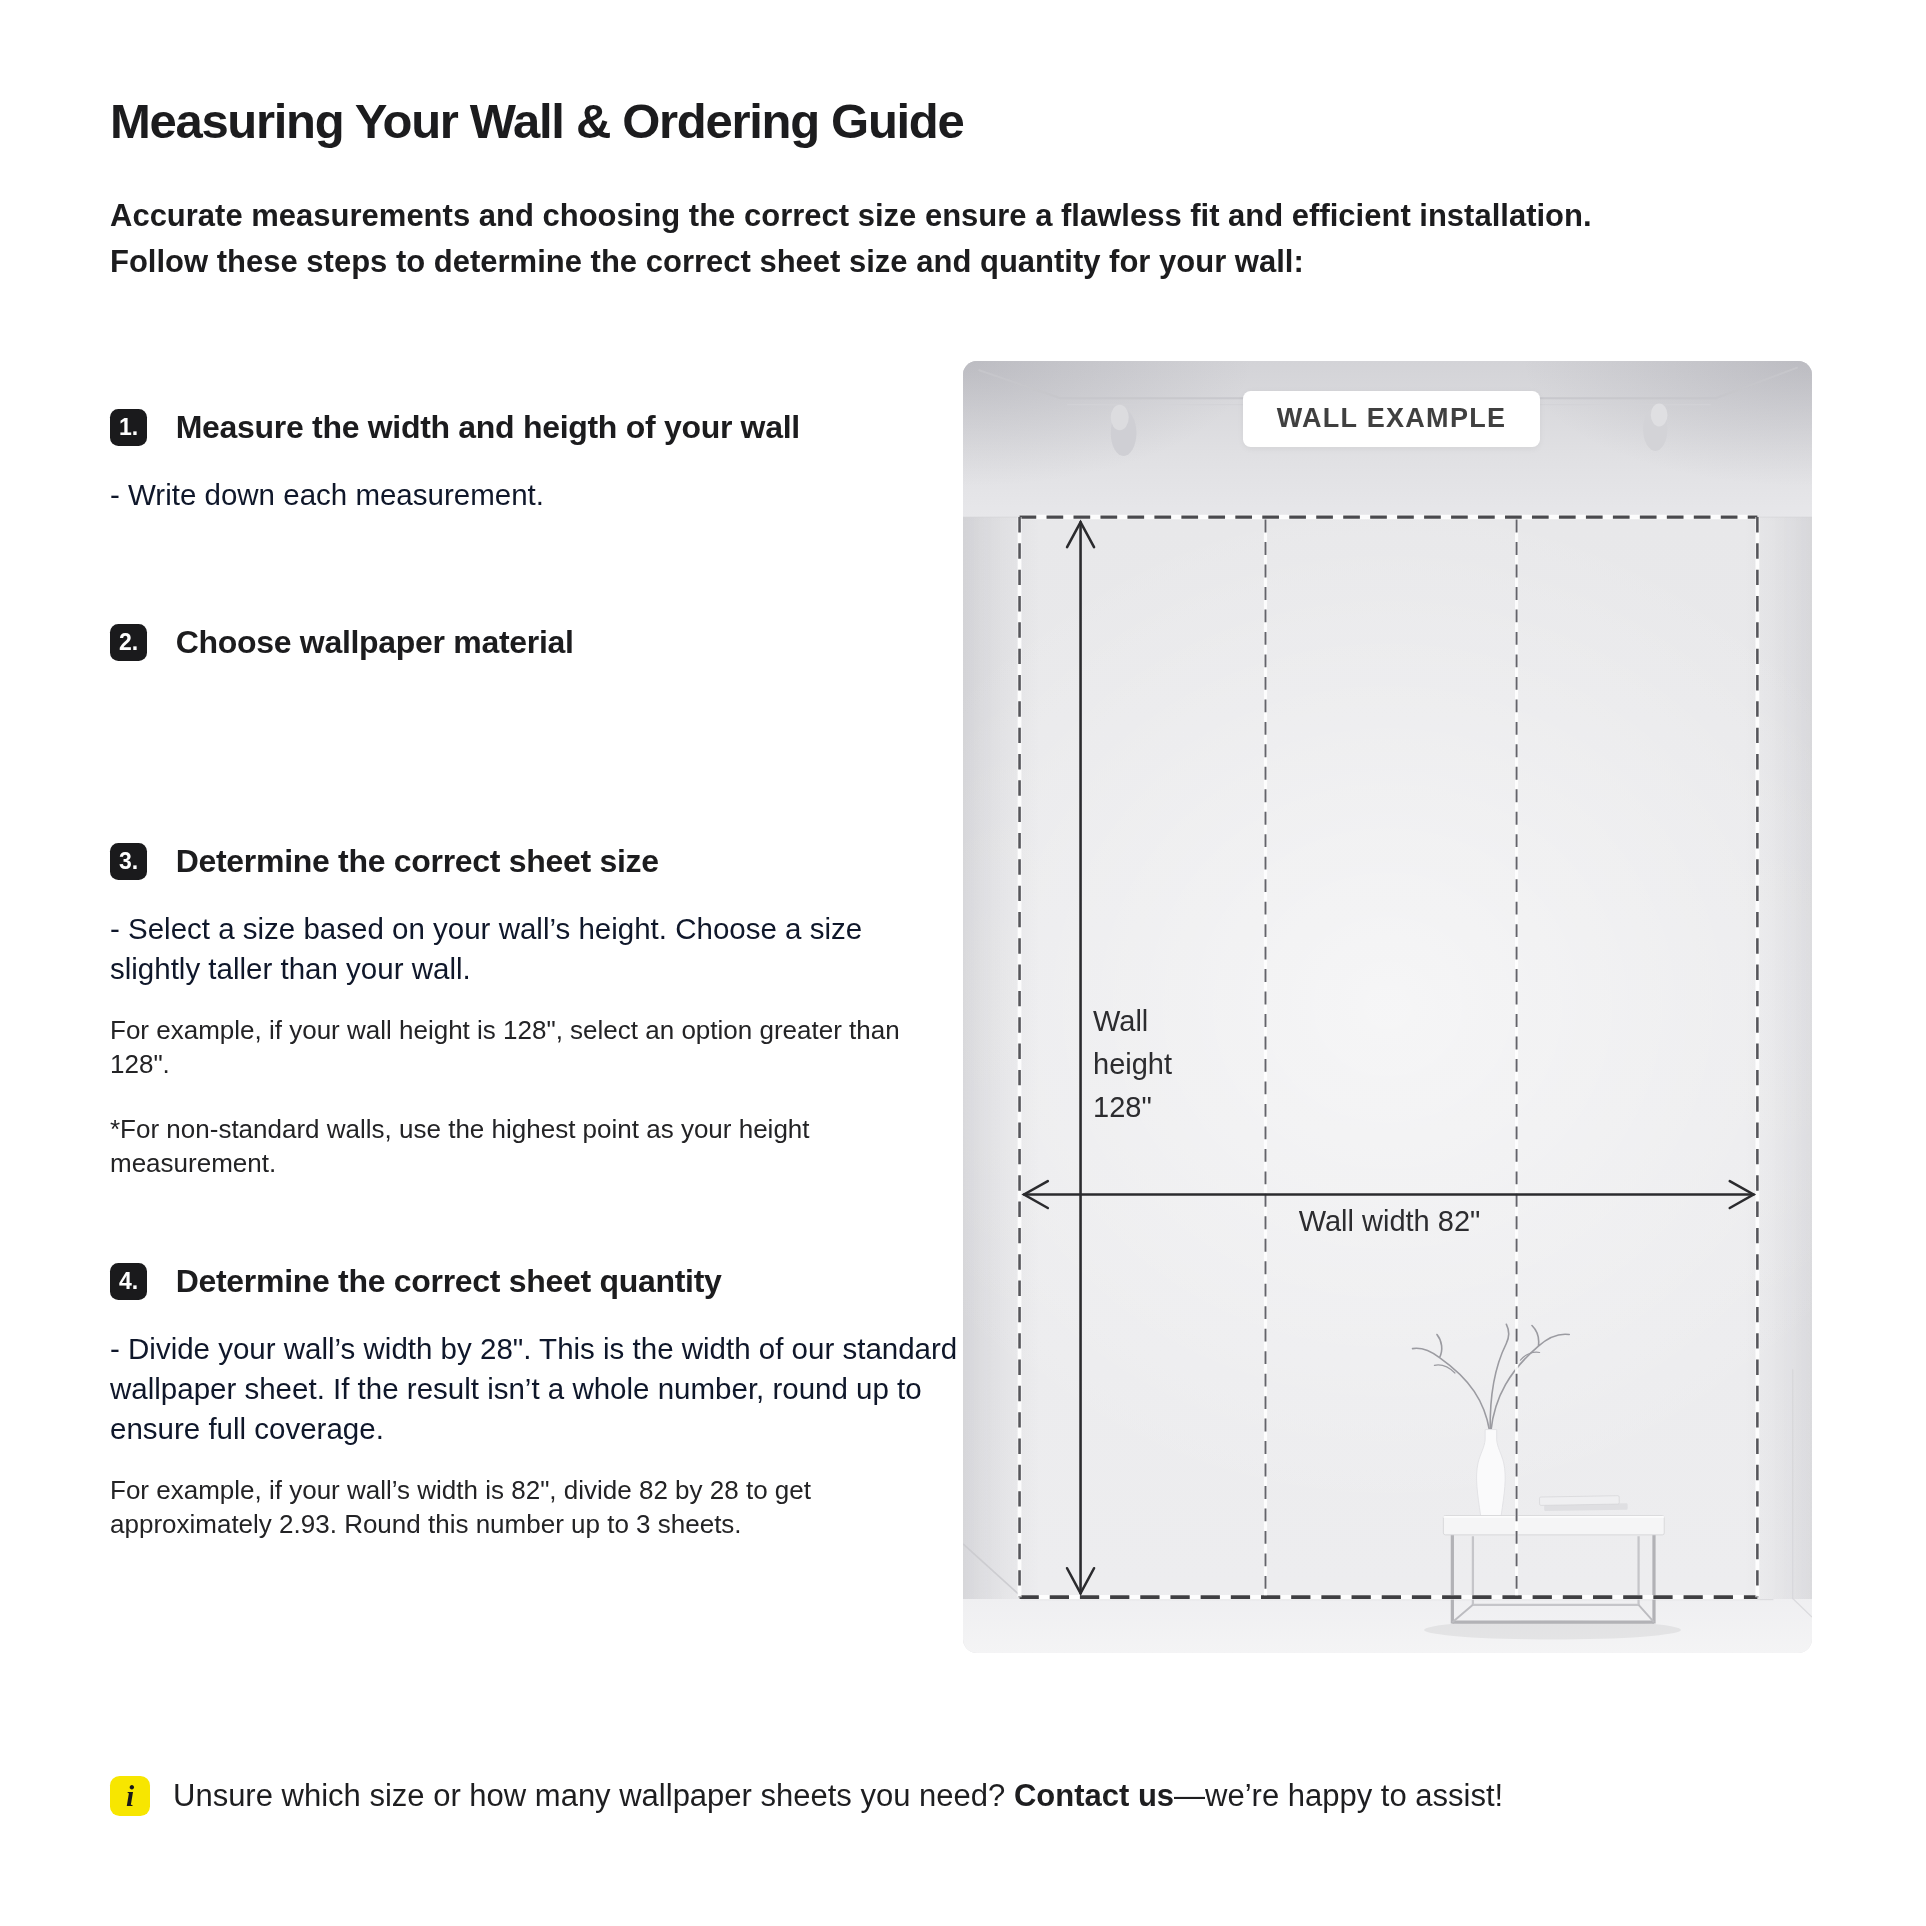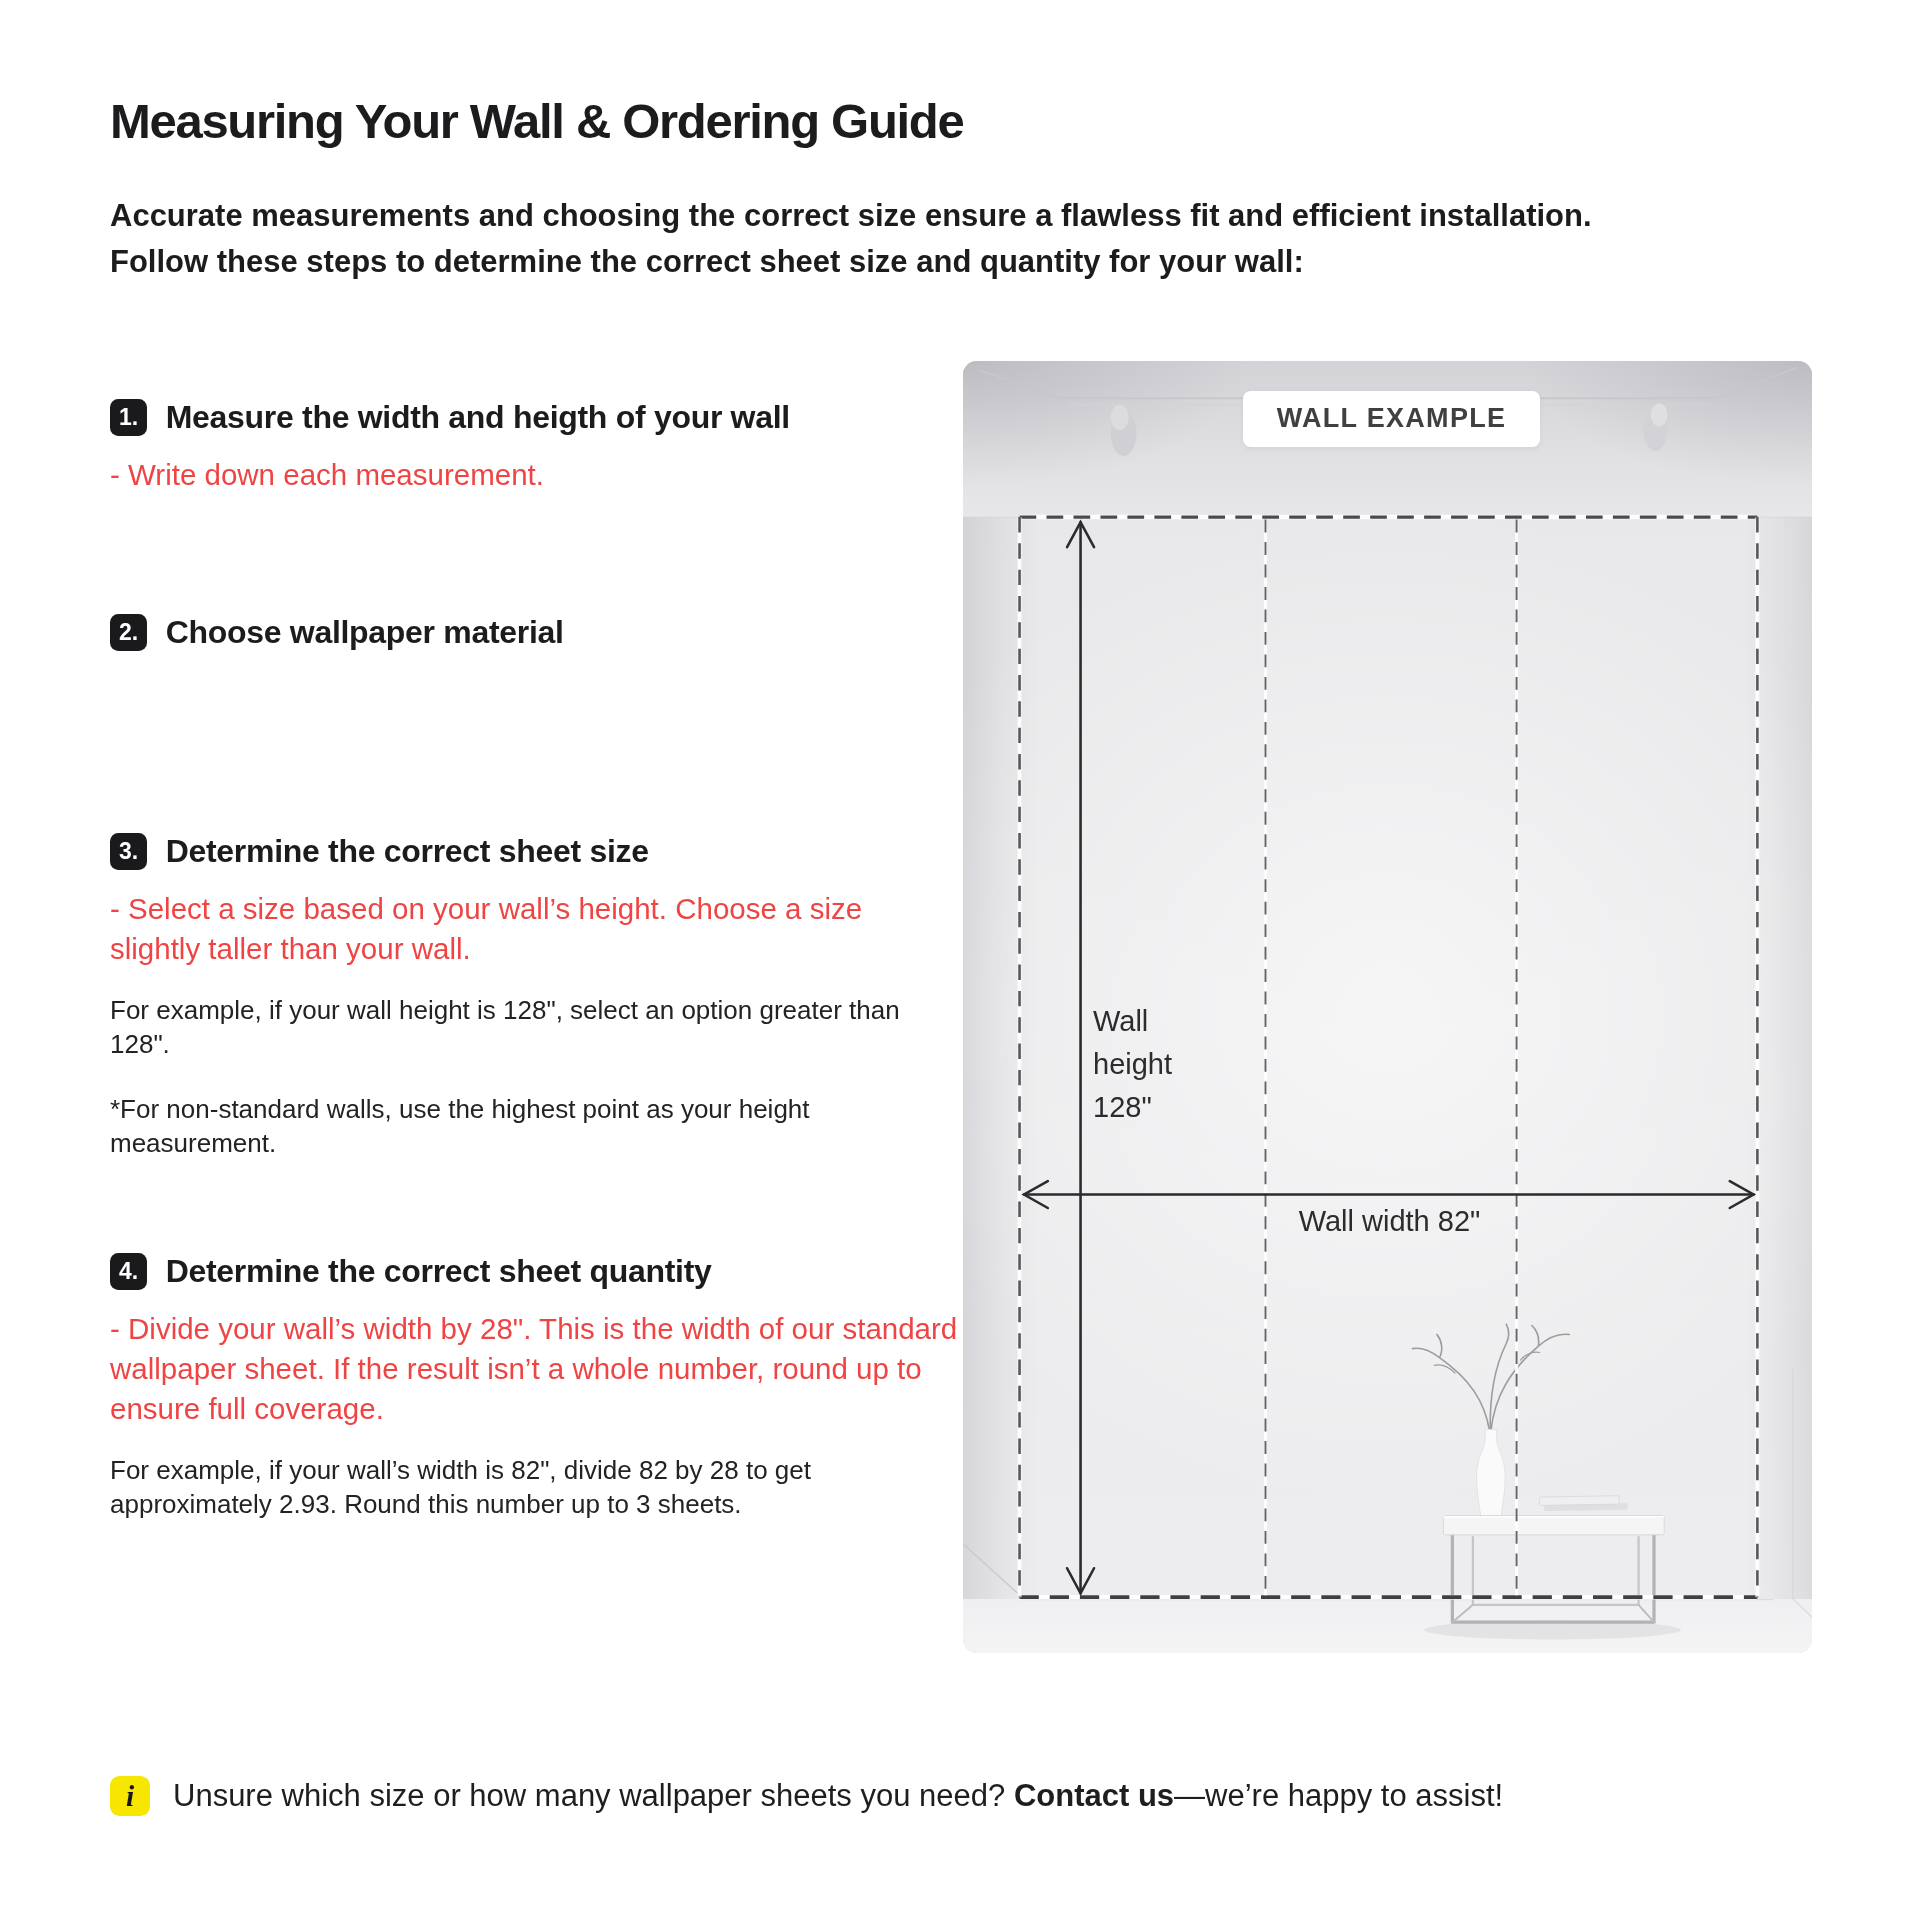--- a/index.html
+++ b/index.html
@@ -10,23 +10,23 @@
   .title{position:absolute;left:110px;top:95px;font-size:49px;font-weight:700;
          letter-spacing:-1.3px;line-height:1.1;margin:0;color:#1c1c1e;}
   .intro{position:absolute;left:110px;top:193px;width:1759px;margin:0;
          font-size:31px;font-weight:700;line-height:46px;color:#1c1c1e;}
 
   .step{position:absolute;left:110px;}
   .step-head{display:flex;align-items:center;gap:16.7px;margin-bottom:16.7px;}
   .num-badge{flex:0 0 auto;width:37px;height:37px;border-radius:8.3px;background:#1a1a1c;
              color:#ffffff;display:flex;align-items:center;justify-content:center;
              font-size:23px;font-weight:700;}
-  .step-heading{margin:2px;font-size:32px;font-weight:700;letter-spacing:-0.3px;color:#1c1c1e;}
+  .step-heading{margin:12px;font-size:32px;font-weight:700;letter-spacing:-0.3px;color:#1c1c1e;}
   .step p{margin:0;}
-  .body-text{font-size:29.5px;line-height:40px;color:#ef4444;}
+  .body-text{font-size:29.5px;line-height:40px;color:#0f172a;}
   .example-text{font-size:26px;line-height:34px;color:#232325;margin-top:24.4px !important;}
   .note-text{font-size:26px;line-height:34px;color:#232325;margin-top:31px !important;}
   .step1{top:397px;}  .step2{top:612px;}
   .step3{top:831px;} .step4{top:1251px;}
   .step3 .body-text{width:815px;}
   .step3 .example-text{width:803px;}
   .step3 .note-text{width:758px;}
   .step4 .body-text{width:899px;}
   .step4 .example-text{width:783px;}
 

